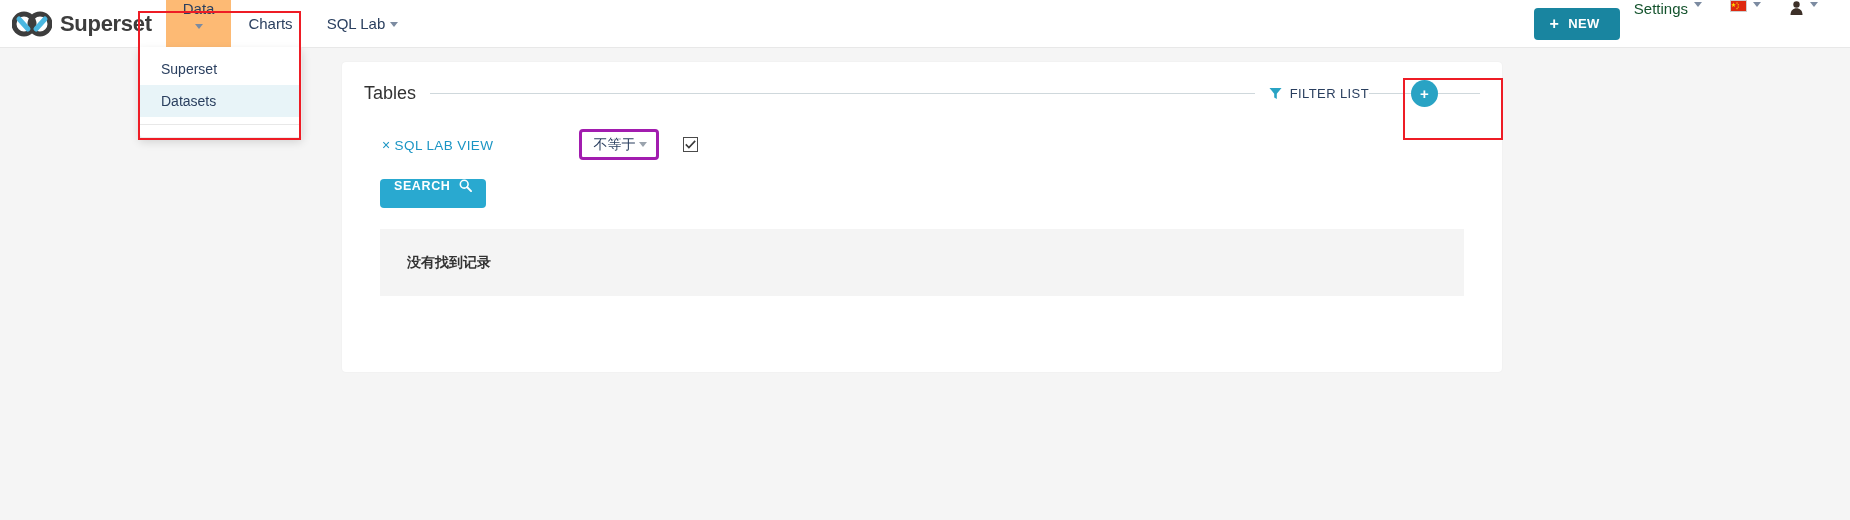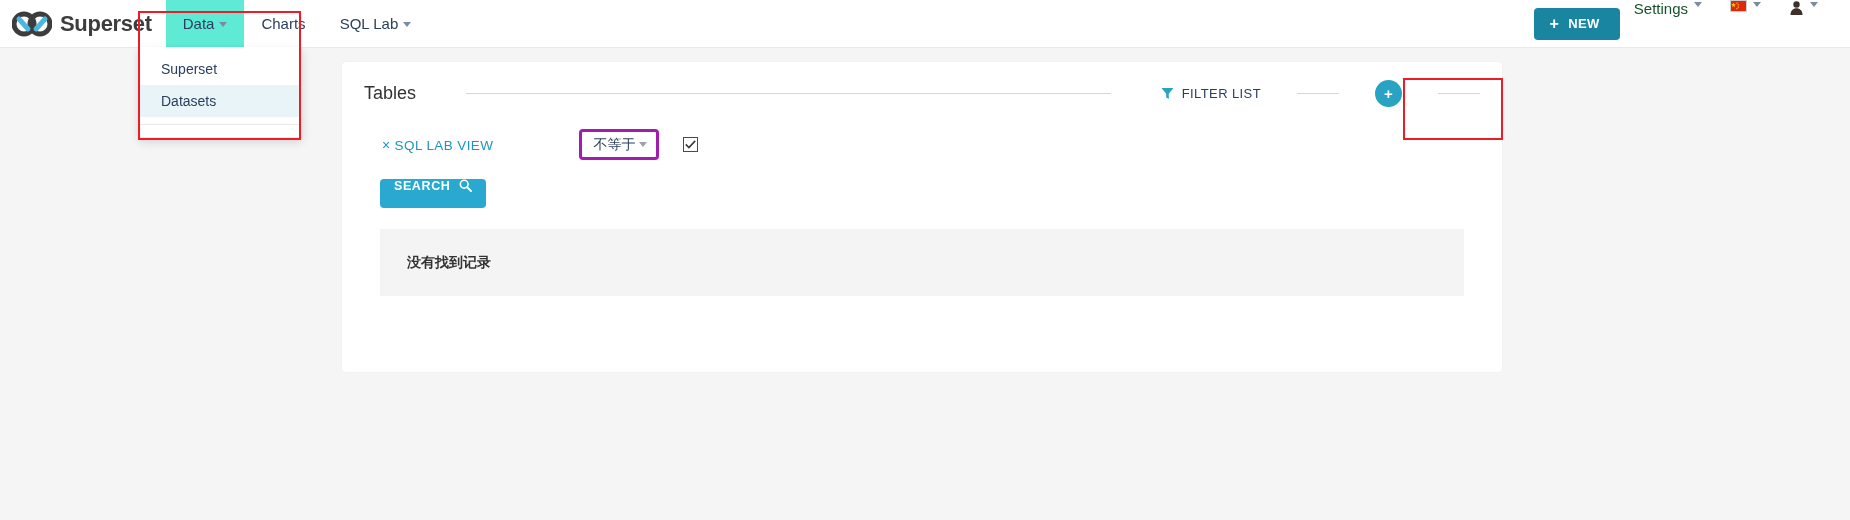--- a/index.html
+++ b/index.html
@@ -55,21 +55,22 @@
     gap: 5px;
     padding: 0 17px;
     height: 47px;
     color: #2a3f5f;
     font-size: 15px;
     cursor: pointer;
     white-space: nowrap;
     text-decoration: none;
   }
   .nav-item.active {
-    background: #5eead4;
+    background: #fdba74;
+    flex-direction: column;
   }
   .caret {
     width: 0; height: 0;
     border-left: 4px solid transparent;
     border-right: 4px solid transparent;
     border-top: 5px solid #7c8ba1;
     display: inline-block;
     margin-top: 2px;
   }
   .nav-right {
@@ -169,21 +170,20 @@
     height: 310px;
     background: #ffffff;
     border-radius: 4px;
     box-shadow: 0 0 2px rgba(0,0,0,0.06);
     z-index: 2;
   }
   .card-header {
     display: flex;
     align-items: center;
     padding: 18px 22px 0 22px;
-    gap: 36px;
   }
   .card-title {
     font-size: 18px;
     color: #323232;
     font-weight: normal;
     white-space: nowrap;
     font-family: "Liberation Sans", sans-serif;
   }
   .header-rule {
     flex: 1;

